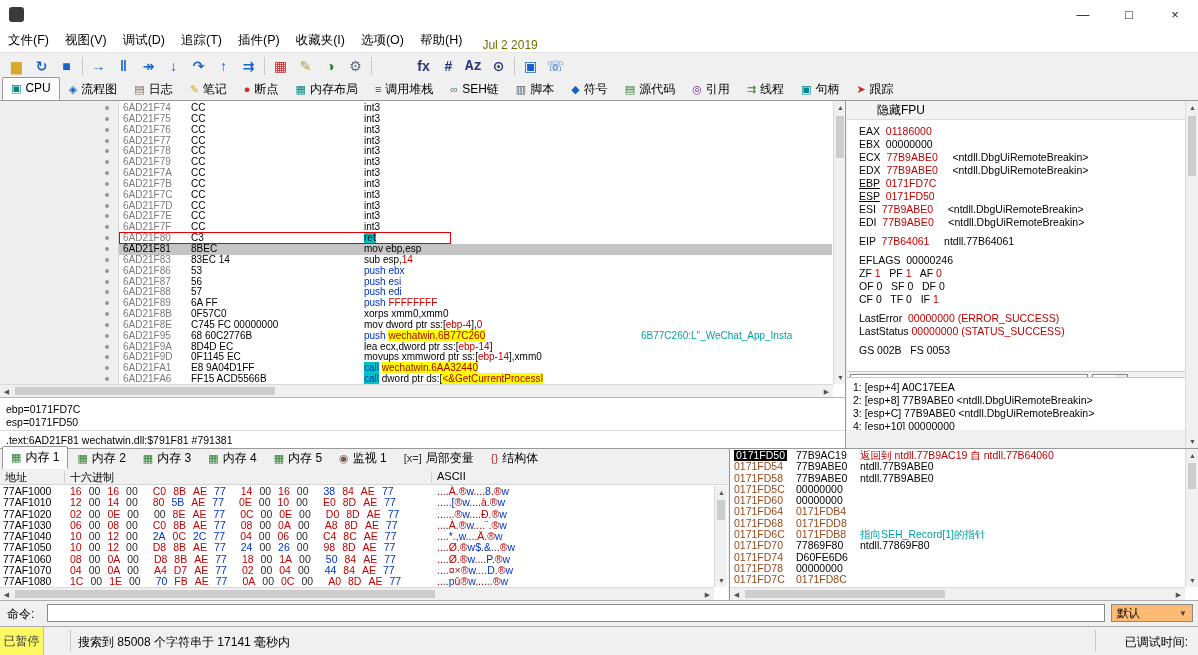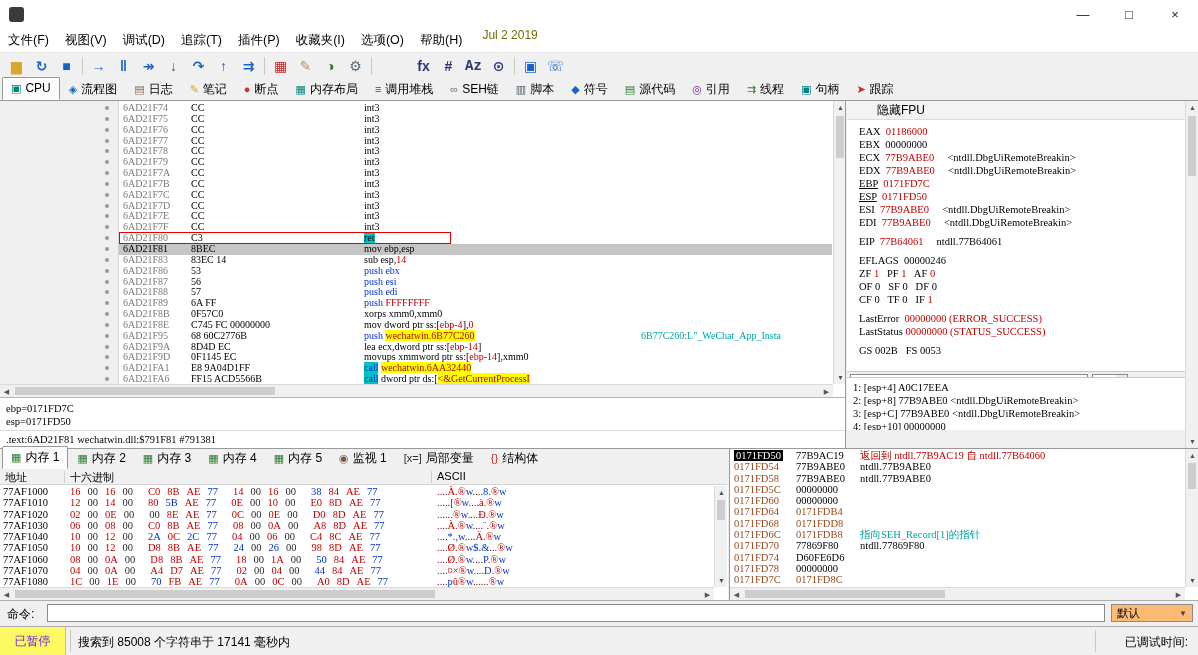--- a/index.html
+++ b/index.html
@@ -1,33 +1,33 @@
 <!DOCTYPE html>
 <html><head>
 <meta charset="utf-8">
 <style>
   html,body{margin:0;padding:0}
   body{position:relative;width:1198px;height:655px;background:#f0f0f0;overflow:hidden;
        font-family:"Liberation Sans","DejaVu Sans",sans-serif;font-size:12px;color:#000}
-  .mf{font-family:Liberation Serif, serif}
+  .mf{font-family:Liberation Sans, sans-serif}
   
   .k{color:#000}.v{color:#c00000}.b{color:#0033cc}.db{color:#0033cc}.zk{color:#2a2a2a}
   .t{color:#00a3a3}.sa{color:#96491d}
   .hlY{background:#ffff00;color:#b00000}
   .hlC{background:#00c4c4;color:#000}
   .hlCb{background:#00c4c4;color:#0033cc}
   .ku{text-decoration:underline}
   
   .titlebar{position:absolute;left:0;top:0;width:100%;height:28px;background:#fff;display:flex;align-items:center}
   .appicon{width:15px;height:15px;background:#3a3a3a;border-radius:3px;margin:0 8px 0 9px;flex:0 0 auto}
   .title{font-size:12px}
   .wbtns{margin-left:auto;display:flex;height:100%}
   .wbtn{width:46px;height:100%;display:flex;align-items:center;justify-content:center;font-size:13px;color:#222}
   
-  .menubar{position:absolute;top:28px;left:0;width:100%;height:24px;background:#fff;display:flex;align-items:flex-start;font-size:12.5px}
+  .menubar{position:absolute;top:28px;left:0;width:100%;height:24px;background:#fff;display:flex;align-items:flex-end;font-size:12.5px}
   .menu-item{padding:0 8px;line-height:24px}
   .menudate{color:#6e6e00;padding-left: 12px;font-size:12px}
   
   .toolbar{position:absolute;top:52px;left:0;height:26px;width:100%;background:#f0f0f0;border-top:1px solid #e6e6e6;
            display:flex;align-items:center;padding-left:4px;box-sizing:border-box}
   .ticon{width:25px;height:22px;display:flex;align-items:center;justify-content:center;font-size:14px;font-weight:bold}
   .tsep{width:1px;height:18px;background:#c8c8c8;margin:0 3px}
   
   .tabbar{position:absolute;top:78px;left:0;height:23px;width:100%;background:#f0f0f0;border-bottom:1px solid #989898;
           display:flex;align-items:flex-end;padding-left:2px;box-sizing:border-box;font-size:12px}
@@ -103,21 +103,21 @@
   .scomment{position:absolute;left:130px}
   
   .cmdbar{position:absolute;left:0;top:600px;width:1198px;height:26px;background:#f0f0f0;border-top:1px solid #adadad;box-sizing:border-box}
   .cmdlabel{position:absolute;left:7px;top:5px;font-size:12px}
   .cmdinput{position:absolute;left:47px;top:3px;width:1058px;height:18px;background:#fff;border:1px solid #8a8a8a;
             box-sizing:border-box;font-size:11px;padding:0 3px}
   .cmdcombo{position:absolute;left:1111px;top:3px;width:82px;height:18px;background:#fdba74;border:1px solid #8a8a8a;box-sizing:border-box;
             font-size:11.5px;display:flex;align-items:center;justify-content:space-between;padding:0 5px}
   
   .statusbar{position:absolute;left:0;top:626px;width:1198px;height:29px;background:#f0f0f0;border-top:1px solid #adadad;box-sizing:border-box;font-size:12px}
-  .badge{position:absolute;left:0;top:0;width:66px;height:100%;background:#fdf963;color:#6d28d9;display:flex;align-items:center;
+  .badge{position:absolute;left:0;top:0;width:44px;height:100%;background:#fdf963;color:#404040;display:flex;align-items:center;
          justify-content:center;border-right:1px solid #bdbdbd;box-sizing:border-box}
   .statussep{position:absolute;top:3px;width:1px;height:22px;background:#c8c8c8}
   .statusmsg{position:absolute;left:78px;top:7px}
   .statusright{position:absolute;right:10px;top:7px}
 </style>
 </head>
 <body>
 
 <div class="titlebar">
   <span class="appicon"></span>

